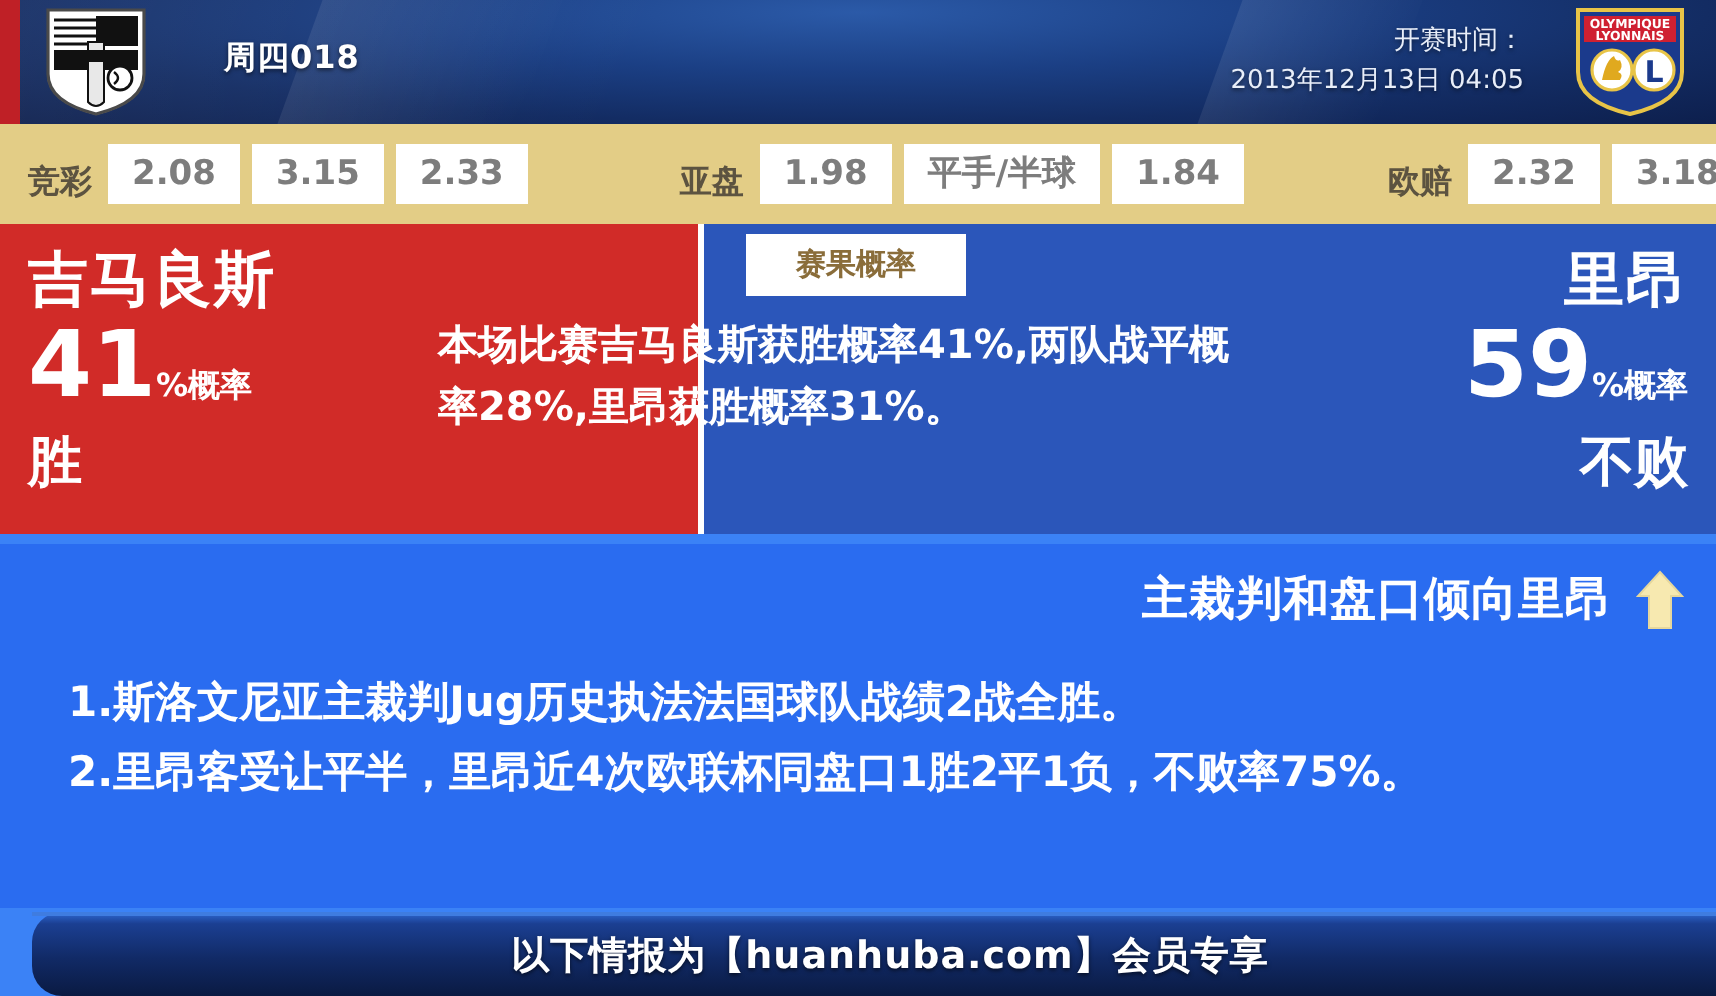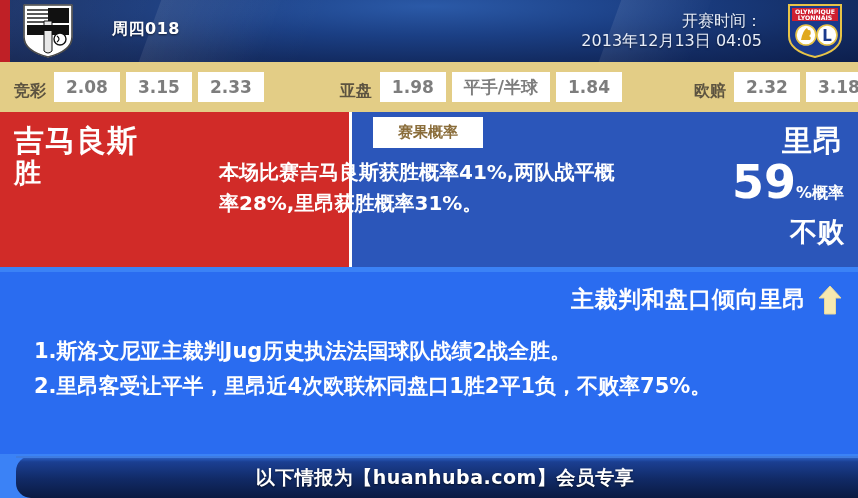--- a/index.html
+++ b/index.html
@@ -30,21 +30,21 @@
      transform:rotate(18deg);filter:blur(1px);}
   .logo-ray2{position:absolute;left:60px;top:-16px;width:46px;height:60px;
      background:linear-gradient(180deg,rgba(190,225,255,.0),rgba(180,220,255,.35),rgba(190,225,255,.0));
      transform:rotate(-28deg);filter:blur(2px);}
   .logo-text{position:absolute;left:0;top:8px;width:160px;text-align:center;
      font-size:30px;font-weight:bold;color:#ffd400;letter-spacing:1px;
      -webkit-text-stroke:1px #6b3d00;
      text-shadow:0 0 4px rgba(255,200,0,.8), 2px 2px 0 #7a4400, 0 2px 6px rgba(0,0,0,.6);}
 
   .hdr-time{position:absolute;right:96px;top:11px;text-align:right;color:#e8eef9;
-     font-size:16px;line-height:20px;text-shadow:0 1px 2px rgba(0,0,0,.5);}
+     font-size:13px;line-height:20px;text-shadow:0 1px 2px rgba(0,0,0,.5);}
 
   
   .crest-left{position:absolute;left:22px;top:3px;width:52px;height:56px;}
   .crest-right{position:absolute;right:14px;top:3px;width:58px;height:56px;}
 
   
   .odds{position:absolute;left:0;top:62px;width:858px;height:50px;background:#e3cd86;
      display:flex;align-items:center;}
   .odds-group{display:flex;align-items:flex-end;}
   .odds-label{color:#5c5340;font-size:16px;font-weight:bold;margin:0 8px 0 0;white-space:nowrap;}
@@ -166,20 +166,23 @@
 
   <div class="prob">
     <div class="prob-red"></div>
     <div class="prob-blue"></div>
     <div class="prob-sep"></div>
 
     <div class="tab">赛果概率</div>
 
     <div class="team-left">
       <div class="tname">吉马良斯</div>
+      <div class="pct">
+        <span>41</span><small>%概率</small>
+      </div>
       <div class="res">胜</div>
     </div>
 
     <div class="team-right">
       <div class="tname">里昂</div>
       <div class="pct">
         <span>59</span><small>%概率</small>
       </div>
       <div class="res">不败</div>
     </div>

